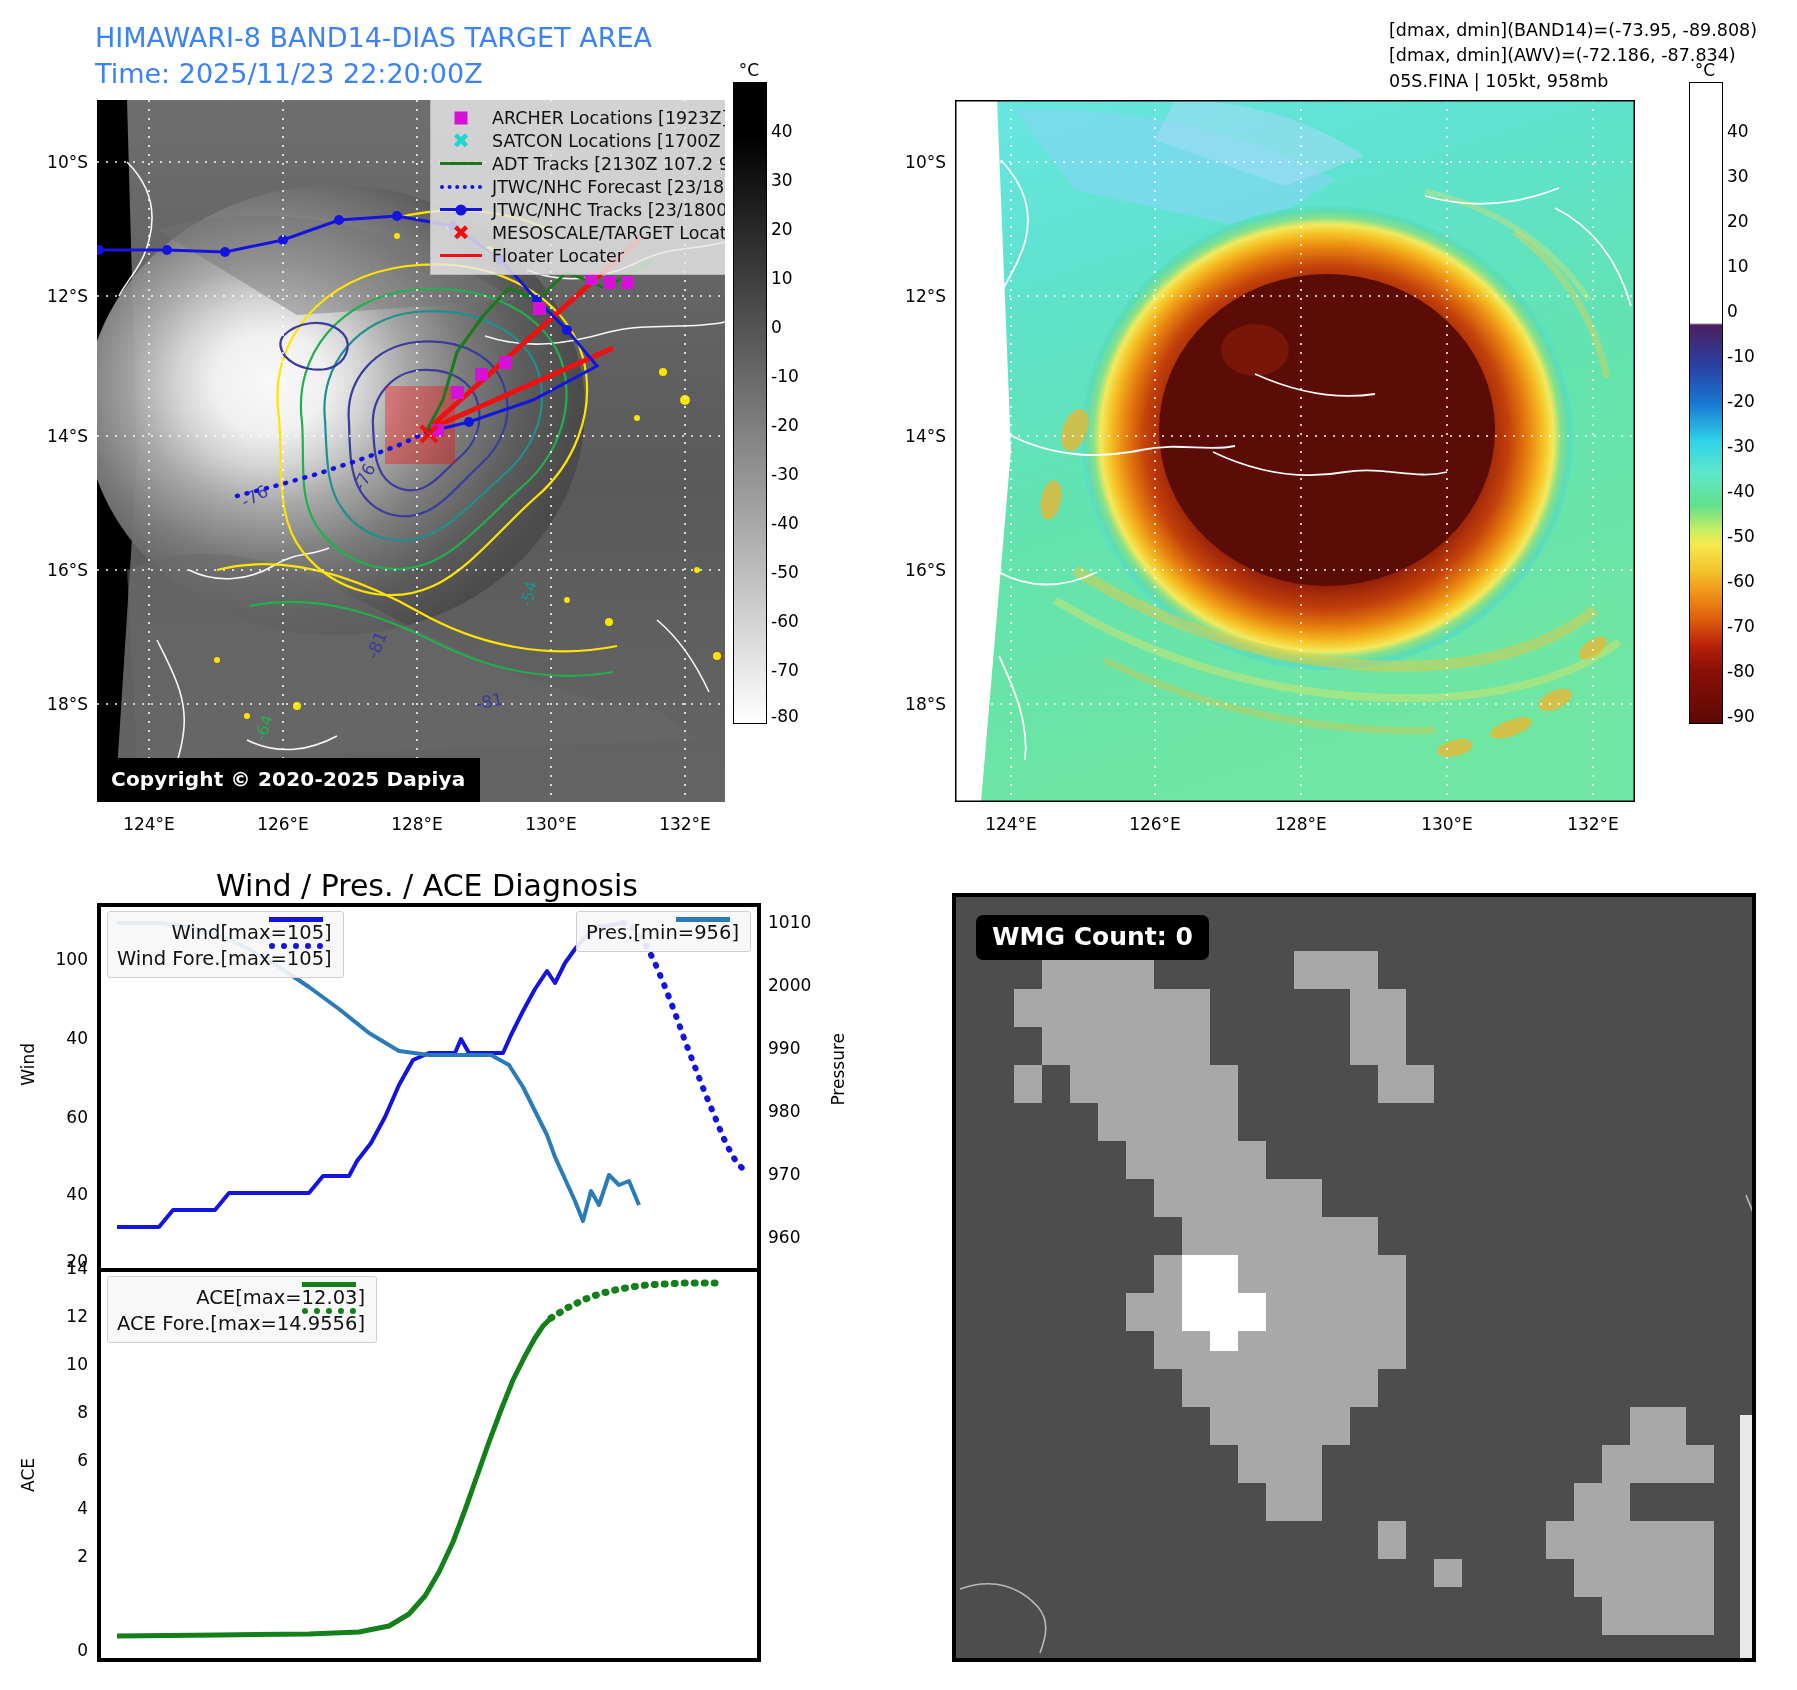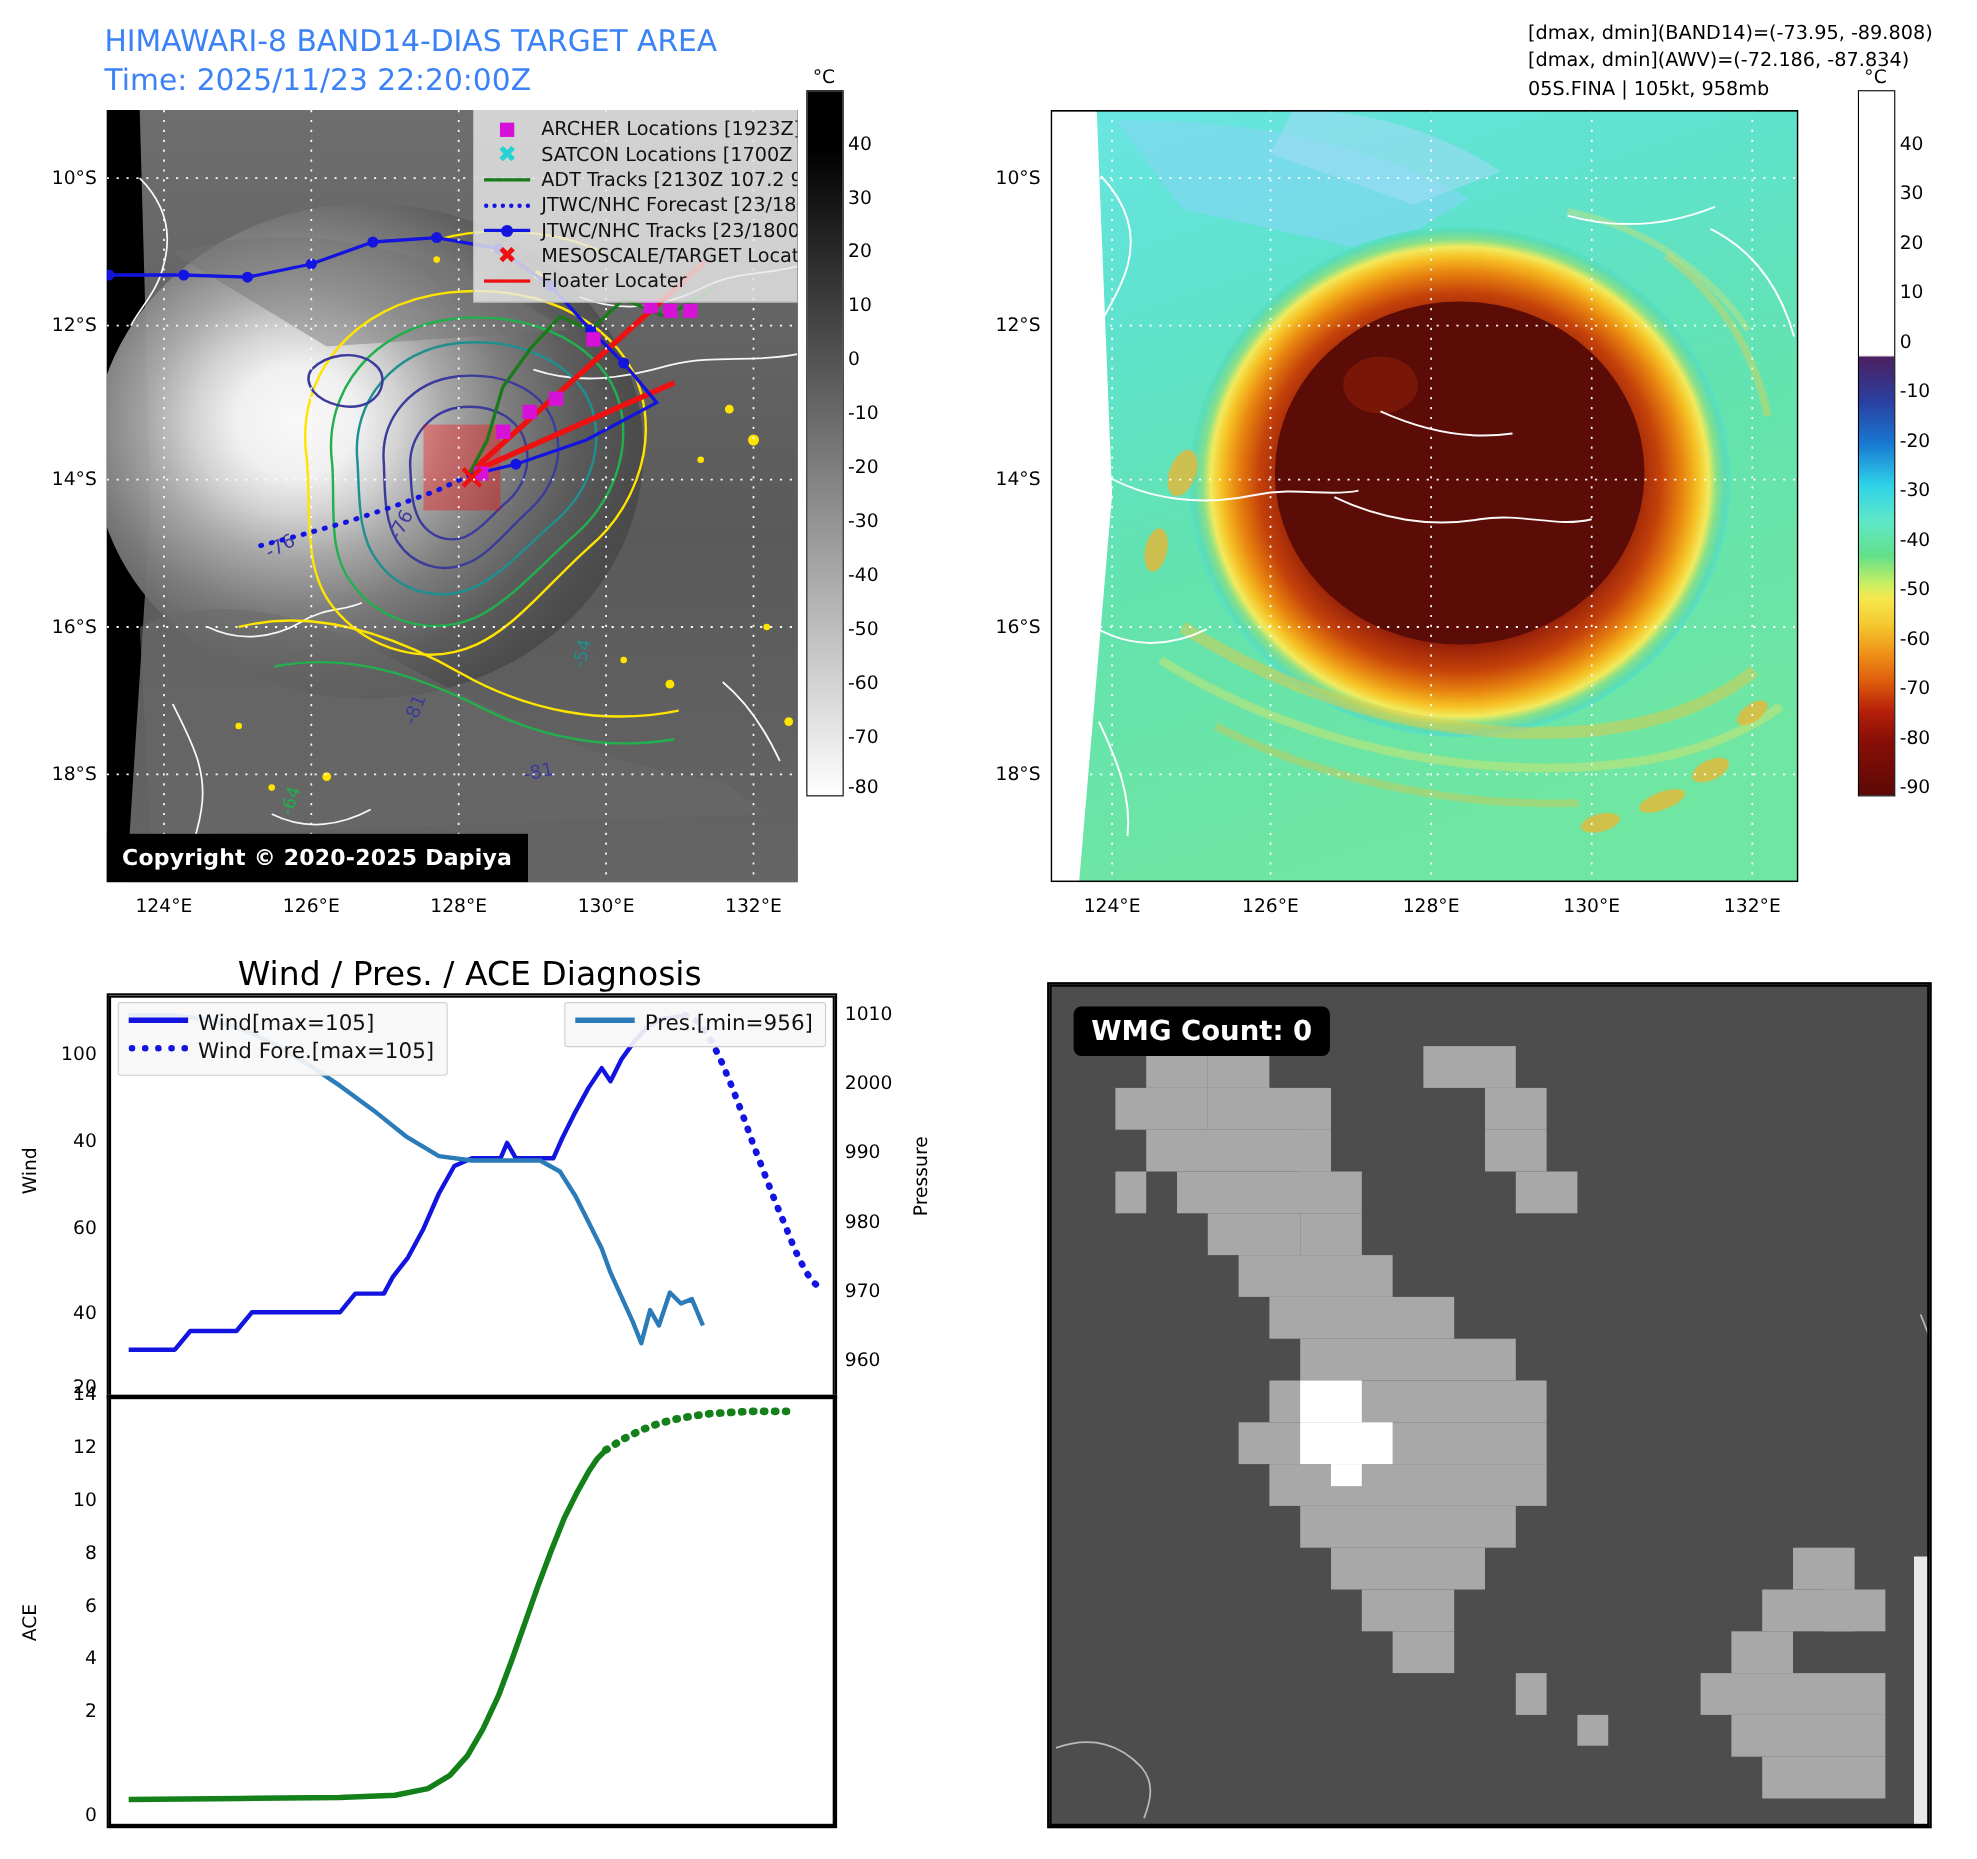--- a/index.html
+++ b/index.html
@@ -45,21 +45,21 @@
   #latB{left:876px;top:100px;width:76px;height:702px;}
   #titleC{left:97px;top:868px;width:660px;text-align:center;font-size:30px;color:#000;}
   #plotWind{left:97px;top:903px;width:660px;height:365px;border:2.5px solid #000;background:#fff;overflow:hidden;}
   #plotAce{left:97px;top:1268px;width:660px;height:390px;border:2.5px solid #000;background:#fff;overflow:hidden;}
   #windYticks{left:10px;top:903px;width:82px;height:365px;}
   #presYticks{left:762px;top:903px;width:95px;height:365px;}
   #aceYticks{left:10px;top:1268px;width:82px;height:390px;}
   .axlabel{position:absolute;font-size:17px;color:#000;writing-mode:vertical-rl;transform:rotate(180deg);}
 
   .chartlegend{position:absolute;background:rgba(247,247,247,.92);border:1px solid #cfcfcf;border-radius:3px;padding:6px 11px 7px 9px;}
-  .chartlegend .row{display:flex;align-items:flex-start;height:26px;white-space:nowrap;}
+  .chartlegend .row{display:flex;align-items:flex-end;height:26px;white-space:nowrap;flex-direction:column;}
   .chartlegend .glyph{width:54px;min-width:54px;height:18px;position:relative;margin-right:9px;}
   .chartlegend .lbl{font-size:19.5px;color:#111;}
   #plotD{left:952px;top:893px;width:800px;height:765px;background:#4d4d4d;border:2px solid #000;overflow:hidden;}
   #wmgBadge{position:absolute;left:22px;top:20px;background:#000;color:#fff;font-size:25px;font-weight:bold;padding:7px 16px 9px 16px;border-radius:7px;}
 </style>
 </head>
 <body>
 
 <div class="panel" id="panelA">
 
@@ -473,20 +473,34 @@
   <span class="cbtick" style="left:6px;top:271px;">970</span>
   <span class="cbtick" style="left:6px;top:334px;">960</span>
 </div>
 
 <div class="abs" id="plotAce">
   <svg class="satcanvas" viewBox="0 0 660 390" preserveAspectRatio="none">
     <path d="M18,366 L120,365 L210,364 L260,362 L290,356 L310,344 L326,326 L340,302 L354,272 L366,240 L378,206 L390,172 L402,140 L414,110 L426,86 L436,68 L444,56 L452,48" stroke="#13801a" stroke-width="5" fill="none" stroke-linejoin="round"></path>
     <path d="M452,48 L468,38 L484,30 L500,24 L516,20 L532,17 L548,15 L566,14 L584,13 L600,13 L616,13" stroke="#13801a" stroke-width="7" stroke-dasharray="1,9" stroke-linecap="round" fill="none"></path>
     <rect x="0" y="0" width="660" height="390" fill="none" stroke="#000" stroke-width="4"></rect>
   </svg>
+  <div class="chartlegend" style="left:8px;top:6px;">
+    <div class="row">
+      <span class="glyph">
+        <span style="position:absolute;left:0;top:50%;width:54px;height:5px;margin-top:-2.5px;background:#13801a;"></span>
+      </span>
+      <span class="lbl">ACE[max=12.03]</span>
+    </div>
+    <div class="row">
+      <span class="glyph">
+        <span style="position:absolute;left:0;top:50%;width:54px;height:0;margin-top:-3px;border-top:6px dotted #13801a;"></span>
+      </span>
+      <span class="lbl">ACE Fore.[max=14.9556]</span>
+    </div>
+  </div>
 </div>
 
 <div class="abs" id="aceYticks">
   <span class="axlabel" style="left:8px;top:190px;">ACE</span>
   <span class="ticky" style="top:0px;right:4px;">14</span>
   <span class="ticky" style="top:48px;right:4px;">12</span>
   <span class="ticky" style="top:96px;right:4px;">10</span>
   <span class="ticky" style="top:144px;right:4px;">8</span>
   <span class="ticky" style="top:192px;right:4px;">6</span>
   <span class="ticky" style="top:240px;right:4px;">4</span>

